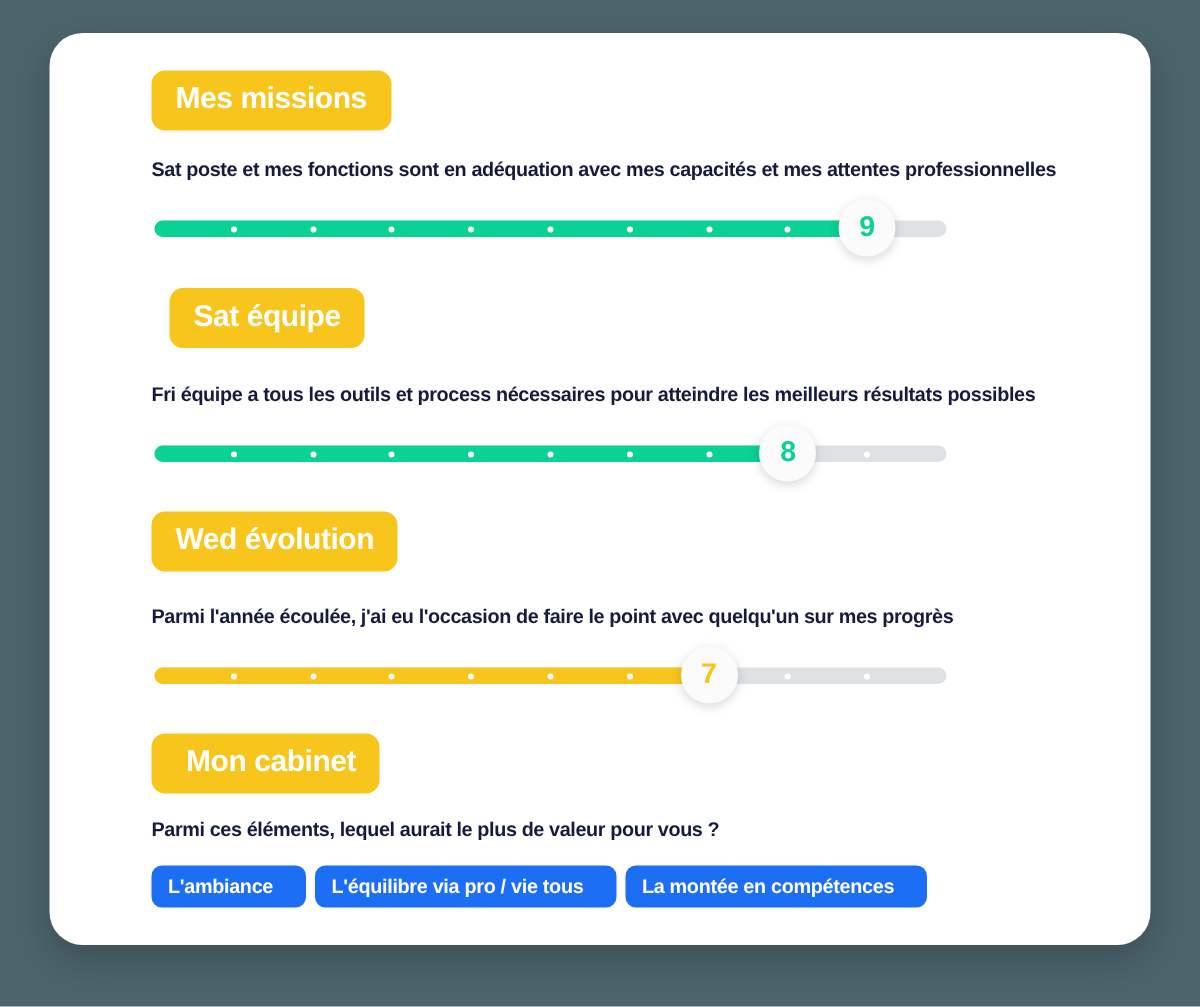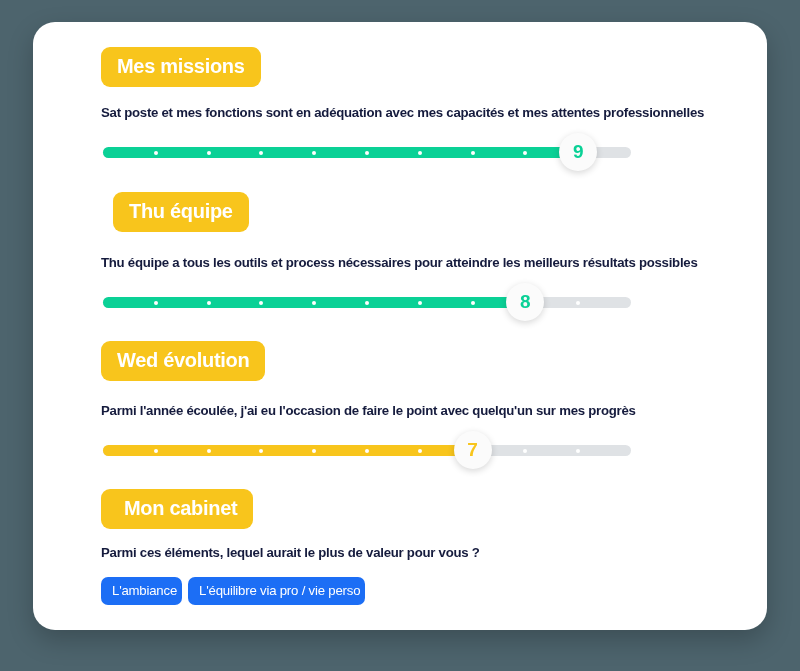--- a/index.html
+++ b/index.html
@@ -114,24 +114,24 @@
   .choices {
     position: absolute;
     left: 68px;
     display: flex;
     gap: 6px;
     align-items: center;
   }
   .chip {
     background: #1c6ef5;
     color: #ffffff;
-    font-weight: normal;
+    font-weight: bold;
     font-size: 13.2px;
     letter-spacing: -0.2px;
-    padding: 6px 5px 7px 11px;
+    padding: 6px 22px 7px 11px;
     border-radius: 7px;
     white-space: nowrap;
     border: none;
     font-family: "Liberation Sans", sans-serif;
     cursor: pointer;
     line-height: 1.15;
   }
 </style>
 </head>
 <body>
@@ -155,22 +155,22 @@
           <div class="tick" style="left: 422.4px;"></div>
           <div class="tick" style="left: 475.2px;"></div>
         </div>
       <div class="thumb green" style="left: 475.2px;">
         <span>9</span>
       </div>
     </div>
   </div>
 
   <div class="section">
-    <div class="badge" style="left:80px; top:170px;">Thu équipe</div>
-    <div class="question" style="left:68px; top:233px;">Thu équipe a tous les outils et process nécessaires pour atteindre les meilleurs résultats possibles</div>
+    <div class="badge" style="left:80px; top:170px;">Sat équipe</div>
+    <div class="question" style="left:68px; top:233px;">Fri équipe a tous les outils et process nécessaires pour atteindre les meilleurs résultats possibles</div>
     <div class="slider" style="top:263px;">
       <div class="track-bg"></div>
       <div class="track-fill green" style="width: 422.4px;"></div>
       <div class="ticks">
           <div class="tick" style="left: 52.8px;"></div>
           <div class="tick" style="left: 105.6px;"></div>
           <div class="tick" style="left: 158.4px;"></div>
           <div class="tick" style="left: 211.2px;"></div>
           <div class="tick" style="left: 264px;"></div>
           <div class="tick" style="left: 316.8px;"></div>
@@ -205,17 +205,18 @@
         <span>7</span>
       </div>
     </div>
   </div>
 
   <div class="section">
     <div class="badge" style="left:68px; top:467px;padding-left:23px;">Mon cabinet</div>
     <div class="question" style="left:68px; top:523px;">Parmi ces éléments, lequel aurait le plus de valeur pour vous ?</div>
     <div class="choices" style="top:555px;">
         <button class="chip">L'ambiance</button>
-        <button class="chip">L'équilibre via pro / vie perso</button>
+        <button class="chip">L'équilibre via pro / vie tous</button>
+        <button class="chip">La montée en compétences</button>
       </div>
   </div>
 
 </div>
 
 </body></html>

